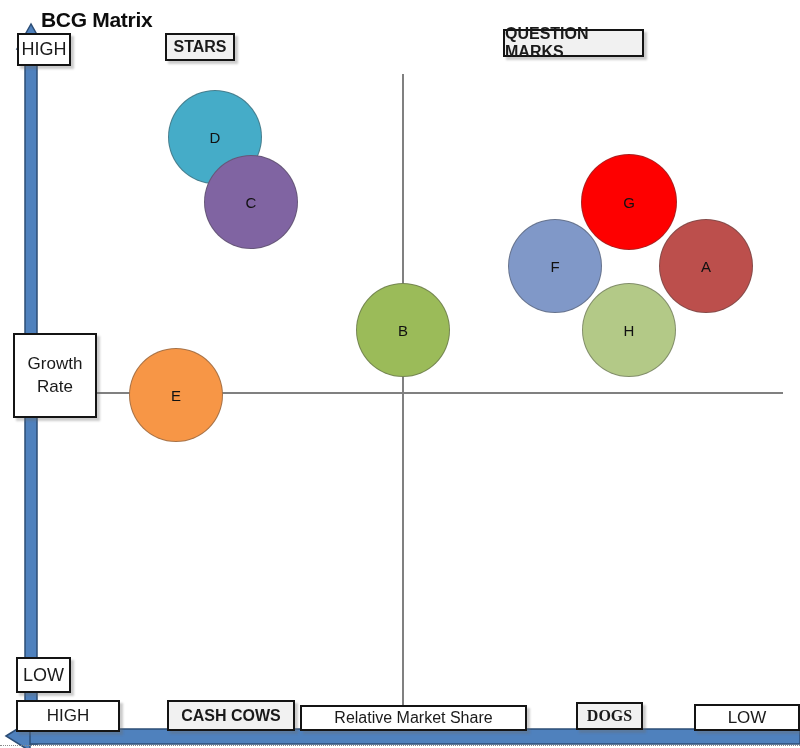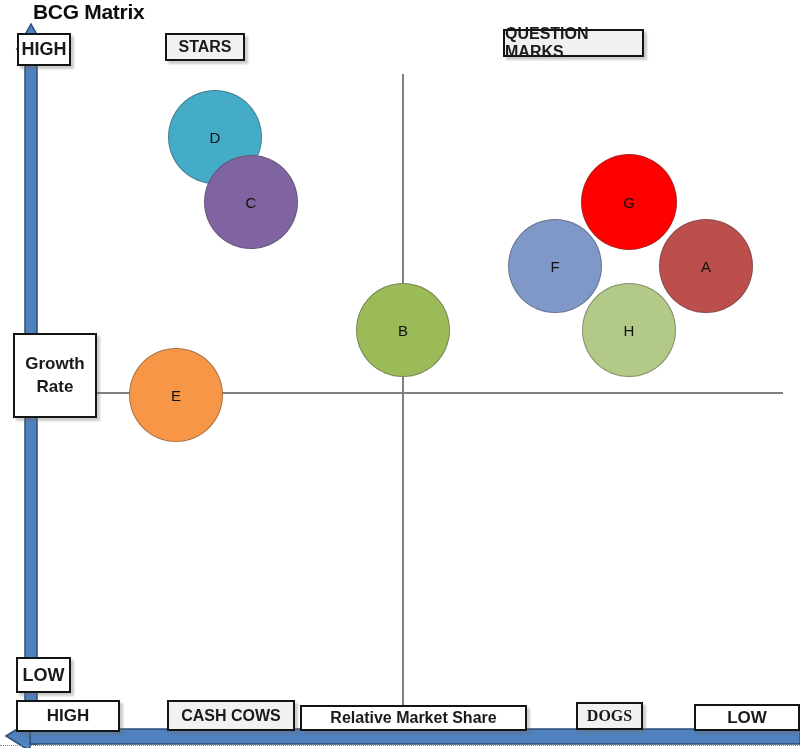--- a/index.html
+++ b/index.html
@@ -2,28 +2,28 @@
 <html><head>
 <meta charset="utf-8">
 <style>
   html,body{margin:0;padding:0;background:#fff;}
   body{font-family:"Liberation Sans",sans-serif;color:#1a1a1a;}
   .stage{position:relative;width:800px;height:748px;overflow:hidden;background:#fff;}
   #axes-svg{position:absolute;left:0;top:0;width:800px;height:748px;}
   #bubble-layer{position:absolute;left:0;top:0;width:800px;height:748px;}
   .bubble{position:absolute;border-radius:50%;display:flex;align-items:center;justify-content:center;
           font-size:15px;color:#111;border:1px solid rgba(70,70,70,.45);box-sizing:border-box;}
-  .page-title{position:absolute;left:33px;top:0px;margin:0;font-size:21px;font-weight:bold;
+  .page-title{position:absolute;left:33px;top:0px;margin:8px;font-size:21px;font-weight:bold;
               letter-spacing:-0.3px;color:#0d0d0d;}
   .box{position:absolute;background:#fff;border:2px solid #141414;box-sizing:border-box;
        display:flex;align-items:center;justify-content:center;font-size:16px;
-       box-shadow:3px 3px 2px rgba(110,110,110,.35);font-weight:bold;}
+       box-shadow:3px 3px 2px rgba(110,110,110,.35);}
   .box.quad{font-weight:bold;background:#f1f1f1;}
   #box-high-top{left:17px;top:33px;width:54px;height:33px;font-size:18px;}
-  #box-stars{left:165px;top:33px;width:80px;height:28px;}
+  #box-stars{left:165px;top:33px;width:70px;height:28px;}
   #box-qmarks{left:503px;top:29px;width:141px;height:28px;}
   #box-growth{left:13px;top:333px;width:84px;height:85px;flex-direction:column;
               font-size:17px;line-height:1.35;}
   #box-low-left{left:16px;top:657px;width:55px;height:36px;font-size:18px;}
   #box-high-bottom{left:16px;top:700px;width:104px;height:32px;font-size:17px;}
   #box-cashcows{left:143px;top:700px;width:128px;height:31px;margin-left:24px;}
   #box-relshare{left:300px;top:705px;width:227px;height:26px;font-size:16px;}
   #box-dogs{left:576px;top:702px;width:67px;height:28px;font-family:Liberation Serif, serif;}
   #box-low-right{left:694px;top:704px;width:106px;height:27px;font-size:17px;}
   .bottom-dots{position:absolute;left:0;top:745px;width:800px;height:3px;

